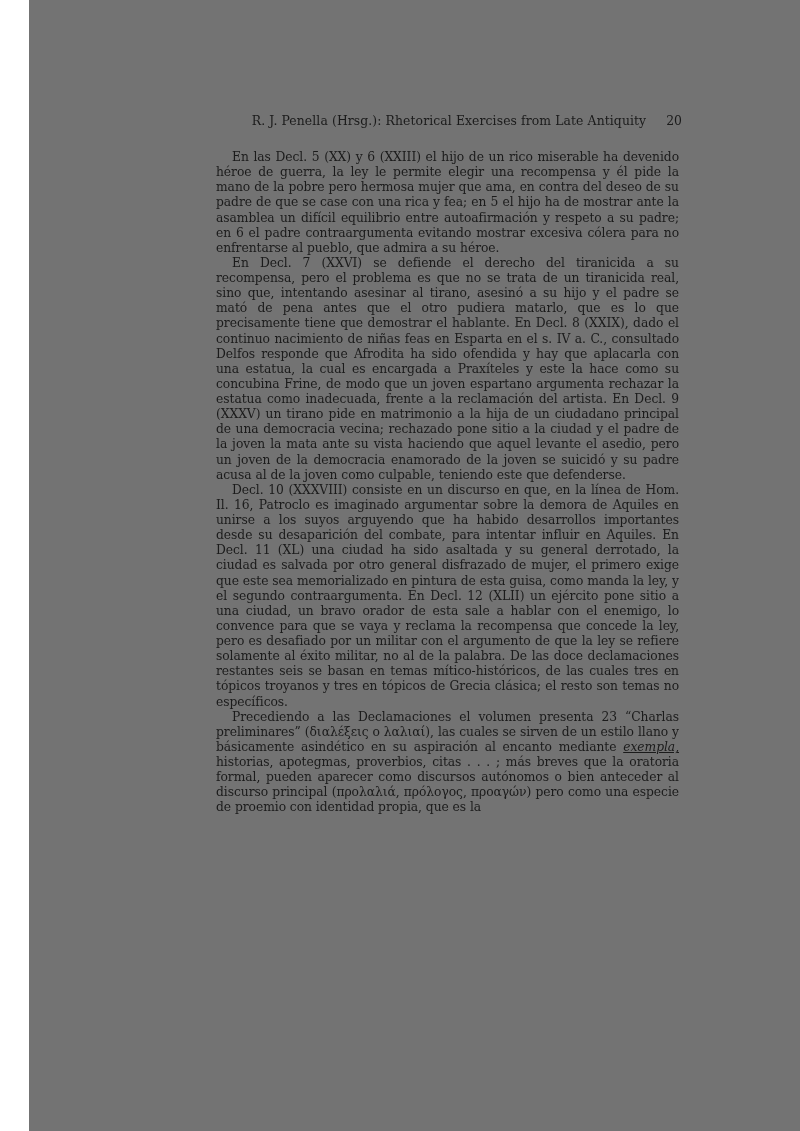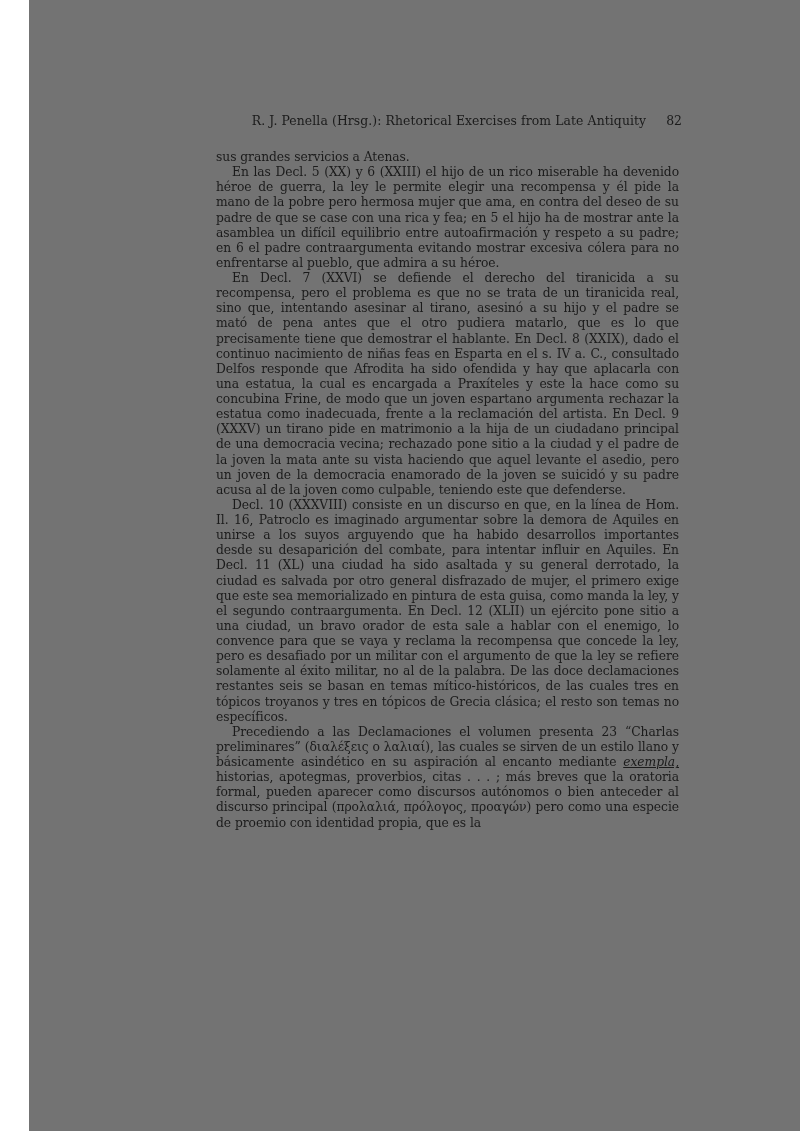--- a/index.html
+++ b/index.html
@@ -56,23 +56,22 @@
     font-style: italic;
     text-decoration: underline;
   }
 </style>
 </head>
 <body>
 
 <div class="page">
   <div class="running-head">
     <span class="head-title">R. J. Penella (Hrsg.): Rhetorical Exercises from Late Antiquity</span>
-    <span class="head-page">82</span>
+    <span class="head-page">20</span>
   </div>
 
   <div class="text-body">
-      <p class=""><span>sus grandes servicios a Atenas.</span></p>
       <p class="indent"><span>En las Decl. 5 (XX) y 6 (XXIII) el hijo de un rico miserable ha devenido héroe de guerra, la ley le permite elegir una recompensa y él pide la mano de la pobre pero hermosa mujer que ama, en contra del deseo de su padre de que se case con una rica y fea; en 5 el hijo ha de mostrar ante la asamblea un difícil equilibrio entre autoafirmación y respeto a su padre; en 6 el padre contraargumenta evitando mostrar excesiva cólera para no enfrentarse al pueblo, que admira a su héroe.</span></p>
       <p class="indent"><span>En Decl. 7 (XXVI) se defiende el derecho del tiranicida a su recompensa, pero el problema es que no se trata de un tiranicida real, sino que, intentando asesinar al tirano, asesinó a su hijo y el padre se mató de pena antes que el otro pudiera matarlo, que es lo que precisamente tiene que demostrar el hablante. En Decl. 8 (XXIX), dado el continuo nacimiento de niñas feas en Esparta en el s. IV a. C., consultado Delfos responde que Afrodita ha sido ofendida y hay que aplacarla con una estatua, la cual es encargada a Praxíteles y este la hace como su concubina Frine, de modo que un joven espartano argumenta rechazar la estatua como inadecuada, frente a la reclamación del artista. En Decl. 9 (XXXV) un tirano pide en matrimonio a la hija de un ciudadano principal de una democracia vecina; rechazado pone sitio a la ciudad y el padre de la joven la mata ante su vista haciendo que aquel levante el asedio, pero un joven de la democracia enamorado de la joven se suicidó y su padre acusa al de la joven como culpable, teniendo este que defenderse.</span></p>
       <p class="indent"><span>Decl. 10 (XXXVIII) consiste en un discurso en que, en la línea de Hom. Il. 16, Patroclo es imaginado argumentar sobre la demora de Aquiles en unirse a los suyos arguyendo que ha habido desarrollos importantes desde su desaparición del combate, para intentar influir en Aquiles. En Decl. 11 (XL) una ciudad ha sido asaltada y su general derrotado, la ciudad es salvada por otro general disfrazado de mujer, el primero exige que este sea memorializado en pintura de esta guisa, como manda la ley, y el segundo contraargumenta. En Decl. 12 (XLII) un ejército pone sitio a una ciudad, un bravo orador de esta sale a hablar con el enemigo, lo convence para que se vaya y reclama la recompensa que concede la ley, pero es desafiado por un militar con el argumento de que la ley se refiere solamente al éxito militar, no al de la palabra. De las doce declamaciones restantes seis se basan en temas mítico-históricos, de las cuales tres en tópicos troyanos y tres en tópicos de Grecia clásica; el resto son temas no específicos.</span></p>
       <p class="indent"><span>Precediendo a las Declamaciones el volumen presenta 23 “Charlas preliminares” (διαλέξεις o λαλιαί), las cuales se sirven de un estilo llano y básicamente asindético en su aspiración al encanto mediante </span><em>exempla,</em><span> historias, apotegmas, proverbios, citas . . . ; más breves que la oratoria formal, pueden aparecer como discursos autónomos o bien anteceder al discurso principal (προλαλιά, πρόλογος, προαγών) pero como una especie de proemio con identidad propia, que es la</span></p>
     </div>
 </div>
 
 </body></html>

